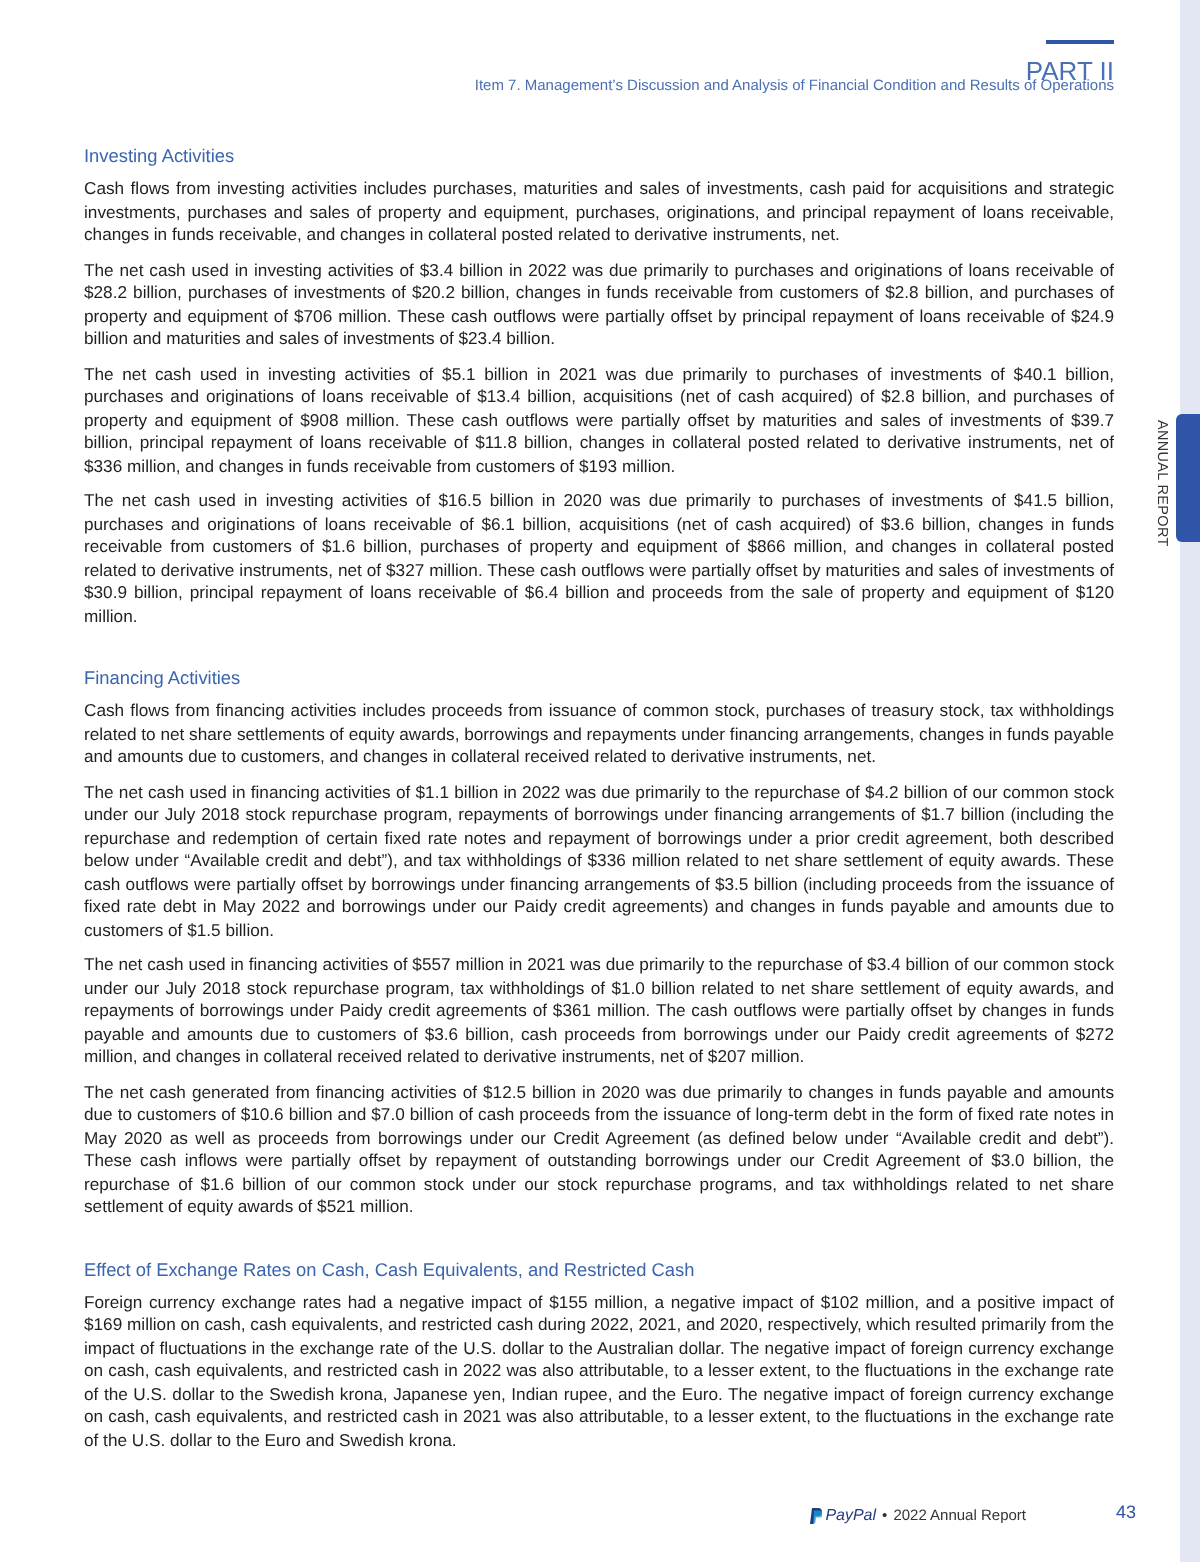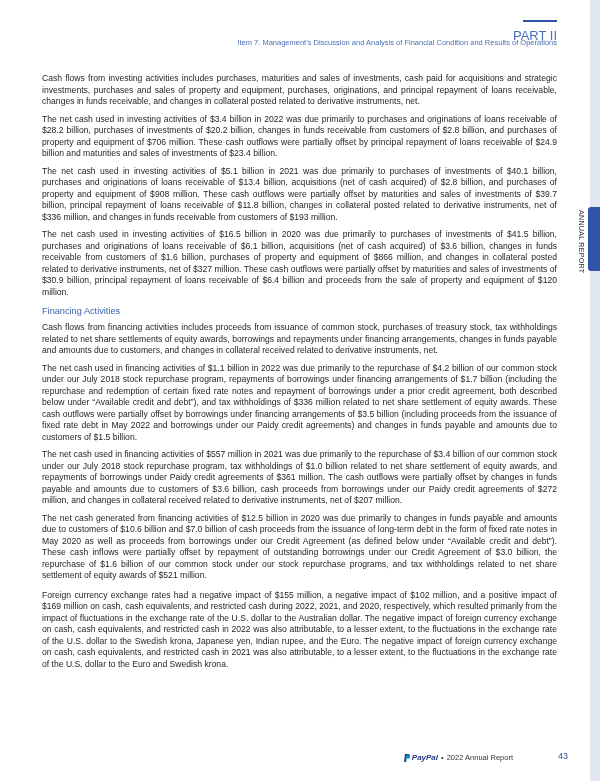--- a/index.html
+++ b/index.html
@@ -39,59 +39,61 @@
   }
   h2 {
     margin: 0 0 6px 0; font-weight: normal;
     font-size: 9.2px; color: #3a64ae;
   }
   p {
     margin: 0 0 6px 0;
     font-size: 8.6px; line-height: 11.5px;
     text-align: justify; color: #1f1f1f;
   }
-  .sec { margin-top: 8px; }
+  .sec { margin-top: 20px; }
   .footer {
     position: absolute; right: 87px; top: 753px;
     font-size: 7.5px; color: #333; white-space: nowrap;
     display: flex; align-items: center; gap: 3px;
   }
-  .pp-logo { display: inline-flex; align-items: center; gap: 2px; font-weight: bold; font-style: italic; color: #253b80; font-size: 8px; }
+  .pp-logo { display: inline-flex; align-items: center; gap: 2px; font-weight: normal; font-style: italic; color: #253b80; font-size: 8px; }
   .pp-mark { width: 6px; height: 8px; display: inline-block; }
   .page-num {
     position: absolute; right: 32px; top: 751px;
     font-size: 9px; color: #2f54a8;
   }
 </style>
 </head>
 <body>
 
 <div class="side-strip"></div>
 <div class="side-tab"></div>
 <div class="side-label">ANNUAL REPORT</div>
 
 <div class="header-rule"></div>
 <div class="header-part">PART II</div>
 <div class="header-item">Item 7. Management’s Discussion and Analysis of Financial Condition and Results of Operations</div>
 
 <div class="content">
   <section>
+    <h2>Investing Activities</h2>
     <p>Cash flows from investing activities includes purchases, maturities and sales of investments, cash paid for acquisitions and strategic investments, purchases and sales of property and equipment, purchases, originations, and principal repayment of loans receivable, changes in funds receivable, and changes in collateral posted related to derivative instruments, net.</p>
     <p>The net cash used in investing activities of $3.4 billion in 2022 was due primarily to purchases and originations of loans receivable of $28.2 billion, purchases of investments of $20.2 billion, changes in funds receivable from customers of $2.8 billion, and purchases of property and equipment of $706 million. These cash outflows were partially offset by principal repayment of loans receivable of $24.9 billion and maturities and sales of investments of $23.4 billion.</p>
     <p>The net cash used in investing activities of $5.1 billion in 2021 was due primarily to purchases of investments of $40.1 billion, purchases and originations of loans receivable of $13.4 billion, acquisitions (net of cash acquired) of $2.8 billion, and purchases of property and equipment of $908 million. These cash outflows were partially offset by maturities and sales of investments of $39.7 billion, principal repayment of loans receivable of $11.8 billion, changes in collateral posted related to derivative instruments, net of $336 million, and changes in funds receivable from customers of $193 million.</p>
     <p>The net cash used in investing activities of $16.5 billion in 2020 was due primarily to purchases of investments of $41.5 billion, purchases and originations of loans receivable of $6.1 billion, acquisitions (net of cash acquired) of $3.6 billion, changes in funds receivable from customers of $1.6 billion, purchases of property and equipment of $866 million, and changes in collateral posted related to derivative instruments, net of $327 million. These cash outflows were partially offset by maturities and sales of investments of $30.9 billion, principal repayment of loans receivable of $6.4 billion and proceeds from the sale of property and equipment of $120 million.</p>
   </section>
   <section class="sec">
     <h2>Financing Activities</h2>
     <p>Cash flows from financing activities includes proceeds from issuance of common stock, purchases of treasury stock, tax withholdings related to net share settlements of equity awards, borrowings and repayments under financing arrangements, changes in funds payable and amounts due to customers, and changes in collateral received related to derivative instruments, net.</p>
     <p>The net cash used in financing activities of $1.1 billion in 2022 was due primarily to the repurchase of $4.2 billion of our common stock under our July 2018 stock repurchase program, repayments of borrowings under financing arrangements of $1.7 billion (including the repurchase and redemption of certain fixed rate notes and repayment of borrowings under a prior credit agreement, both described below under “Available credit and debt”), and tax withholdings of $336 million related to net share settlement of equity awards. These cash outflows were partially offset by borrowings under financing arrangements of $3.5 billion (including proceeds from the issuance of fixed rate debt in May 2022 and borrowings under our Paidy credit agreements) and changes in funds payable and amounts due to customers of $1.5 billion.</p>
     <p>The net cash used in financing activities of $557 million in 2021 was due primarily to the repurchase of $3.4 billion of our common stock under our July 2018 stock repurchase program, tax withholdings of $1.0 billion related to net share settlement of equity awards, and repayments of borrowings under Paidy credit agreements of $361 million. The cash outflows were partially offset by changes in funds payable and amounts due to customers of $3.6 billion, cash proceeds from borrowings under our Paidy credit agreements of $272 million, and changes in collateral received related to derivative instruments, net of $207 million.</p>
     <p>The net cash generated from financing activities of $12.5 billion in 2020 was due primarily to changes in funds payable and amounts due to customers of $10.6 billion and $7.0 billion of cash proceeds from the issuance of long-term debt in the form of fixed rate notes in May 2020 as well as proceeds from borrowings under our Credit Agreement (as defined below under “Available credit and debt”). These cash inflows were partially offset by repayment of outstanding borrowings under our Credit Agreement of $3.0 billion, the repurchase of $1.6 billion of our common stock under our stock repurchase programs, and tax withholdings related to net share settlement of equity awards of $521 million.</p>
   </section>
   <section class="sec">
+    <h2>Effect of Exchange Rates on Cash, Cash Equivalents, and Restricted Cash</h2>
     <p>Foreign currency exchange rates had a negative impact of $155 million, a negative impact of $102 million, and a positive impact of $169 million on cash, cash equivalents, and restricted cash during 2022, 2021, and 2020, respectively, which resulted primarily from the impact of fluctuations in the exchange rate of the U.S. dollar to the Australian dollar. The negative impact of foreign currency exchange on cash, cash equivalents, and restricted cash in 2022 was also attributable, to a lesser extent, to the fluctuations in the exchange rate of the U.S. dollar to the Swedish krona, Japanese yen, Indian rupee, and the Euro. The negative impact of foreign currency exchange on cash, cash equivalents, and restricted cash in 2021 was also attributable, to a lesser extent, to the fluctuations in the exchange rate of the U.S. dollar to the Euro and Swedish krona.</p>
   </section>
 </div>
 
 <div class="footer">
   <span class="pp-logo">
     <svg class="pp-mark" viewBox="0 0 6 8">
       <path d="M1 0 H4 A2 2 0 0 1 4 4 H2.4 L1.8 8 H0 Z" fill="#253b80"></path>
       <path d="M2 1.2 H4.6 A1.8 1.8 0 0 1 4.6 4.8 H3 L2.6 7.6 H1.6 Z" fill="#179bd7" opacity="0.8"></path>
     </svg>

